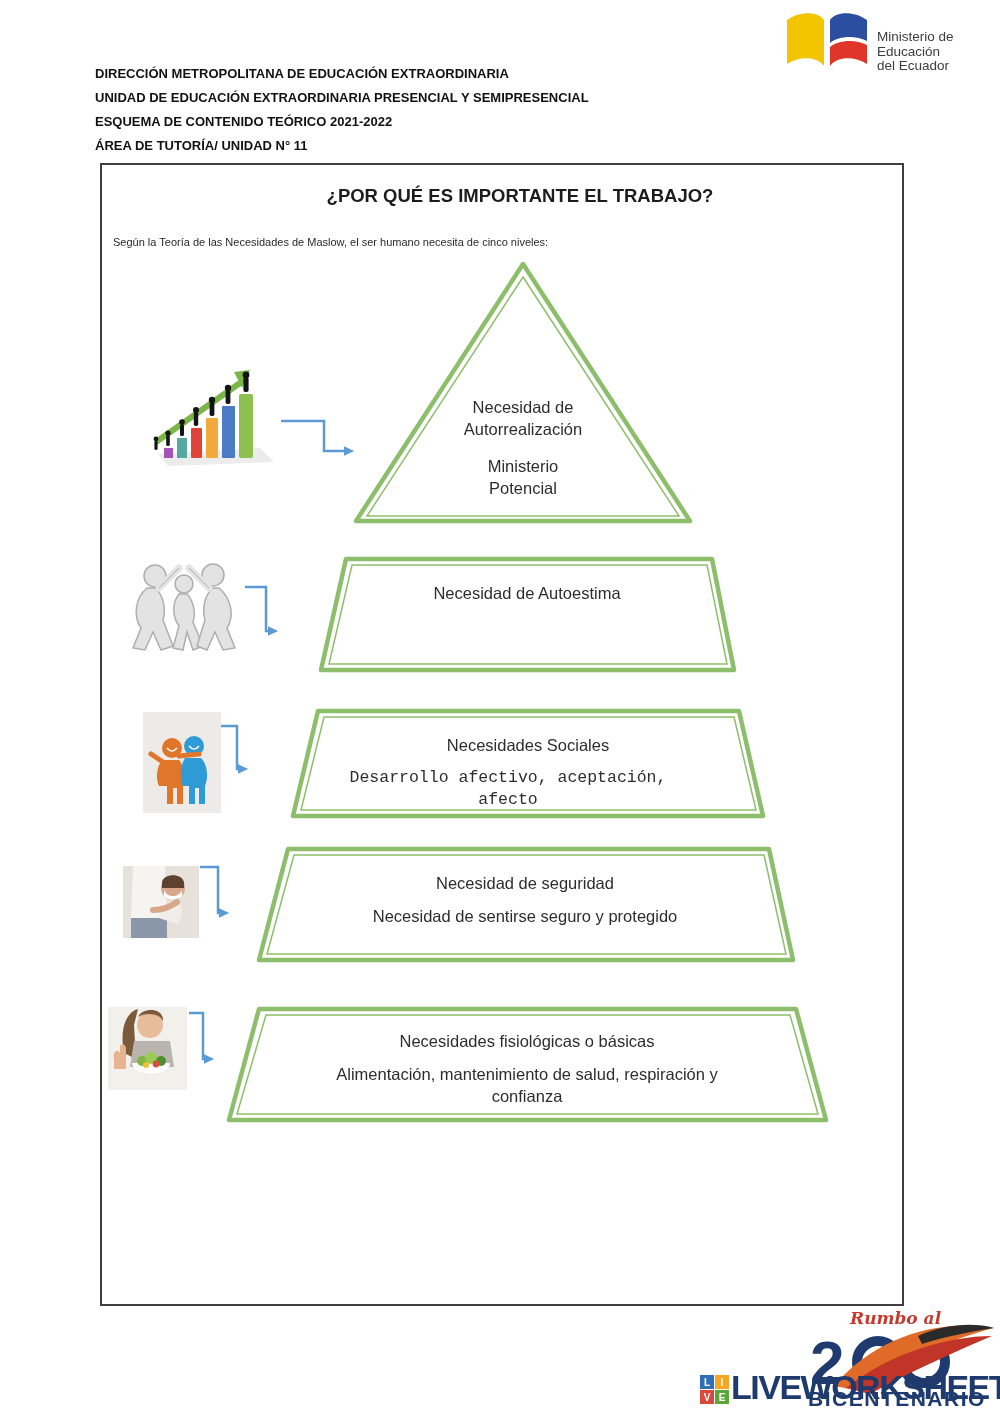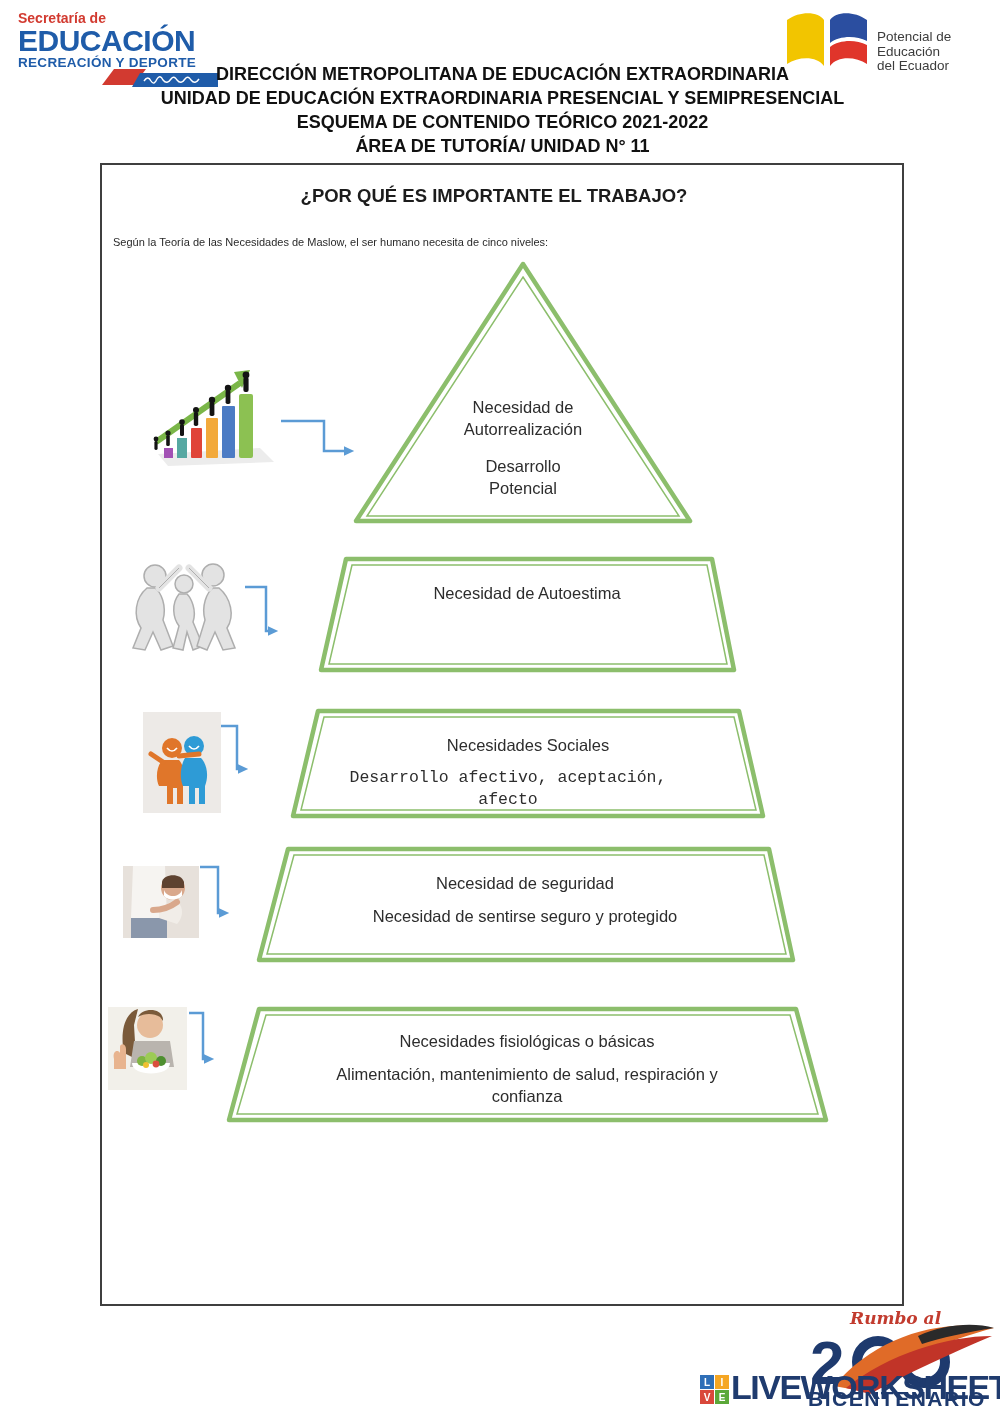--- a/index.html
+++ b/index.html
@@ -9,27 +9,27 @@
   
   .sed-logo { position:absolute; left:18px; top:10px; width:185px; }
   .sed-l1 { color:#d23a30; font-weight:bold; font-size:14px; }
   .sed-l2 { color:#1f5ca9; font-weight:800; font-size:30px; line-height:29px; letter-spacing:-0.5px; }
   .sed-l3 { color:#1f5ca9; font-weight:800; font-size:13.5px; letter-spacing:0.3px; }
   .sed-banner { position:absolute; left:70px; top:57px; width:130px; height:22px; }
 
   .min-logo { position:absolute; left:783px; top:10px; }
   .min-text { position:absolute; left:94px; top:20px; font-size:13.5px; line-height:14.5px; color:#3c3c3c; white-space:nowrap; }
 
-  .doc-titles { position:absolute; left:95px; top:62px; width:815px; text-align:center;
-                font-weight:bold; font-size:18px; line-height:24px; color:#111; }
+  .doc-titles { position:absolute; left:95px; top:62px; width:815px; text-align:left;
+                font-weight:bold; font-size:13px; line-height:24px; color:#111; }
 
   
   .main-box { position:absolute; left:100px; top:163px; width:804px; height:1143px;
               border:2px solid #3f3f3f; background:transparent; }
-  .box-title { position:absolute; left:92px; top:185px; width:804px; text-align:center;
+  .box-title { position:absolute; left:118px; top:185px; width:804px; text-align:center;
                font-weight:bold; font-size:18.5px; color:#1c1c1c; }
   .intro { position:absolute; left:113px; top:236px; width:760px; font-size:11px; color:#2a2a2a; }
 
   .diagram { position:absolute; left:0; top:0; pointer-events:none; }
 
   .lvl { position:absolute; text-align:center; font-size:16.5px; line-height:22px; color:#2d2d2d; }
 
   .illus { position:absolute; }
 
   
@@ -38,41 +38,29 @@
   .live-grid { display:grid; grid-template-columns:14px 14px; grid-template-rows:14px 14px; gap:1px; margin-top:6px; }
   .live-tile { display:flex; align-items:center; justify-content:center; color:#fff; font-weight:800; font-size:10px; }
   .t-l { background:#2f6fb7; } .t-i { background:#f5a623; } .t-v { background:#d9483b; } .t-e { background:#5ba839; }
   .brand-text { font-weight:800; font-size:34px; letter-spacing:-1.5px; color:#1f3b6e; margin-left:2px; line-height:36px; }
 </style>
 </head>
 <body>
 
 <div class="page">
 
-  <div class="sed-logo">
-    <div class="sed-l1">Secretaría de</div>
-    <div class="sed-l2">EDUCACIÓN</div>
-    <div class="sed-l3">RECREACIÓN Y DEPORTE</div>
-    <div class="sed-banner">
-      <svg width="130" height="22" viewBox="0 0 130 22">
-        <polygon points="26,2 58,2 46,18 14,18" fill="#d23a30"></polygon>
-        <polygon points="52,6 130,6 130,20 44,20" fill="#1f5ca9"></polygon>
-        <path d="M56,14 q4,-6 7,0 q3,5 6,-2 q3,-5 6,1 q4,5 8,-1 q3,-4 6,1 q4,5 8,-1 q3,-4 6,1 q4,5 8,-1" fill="none" stroke="#ffffff" stroke-width="1.4"></path>
-      </svg>
-    </div>
-  </div>
 
   <div class="min-logo">
     <svg width="88" height="64" viewBox="0 0 88 64">
       <path d="M4,10 C18,0 36,2 41,10 L41,56 C34,46 16,46 4,54 Z" fill="#f2c500"></path>
       <path d="M84,10 C70,0 52,2 47,10 L47,33 C56,26 72,25 84,31 Z" fill="#2b4ea0"></path>
       <path d="M84,35 C72,29 56,30 47,37 L47,56 C54,46 72,46 84,54 Z" fill="#e0352b"></path>
     </svg>
     <div class="min-text">
-      <div>Potencial de</div>
+      <div>Ministerio de</div>
       <div>Educación</div>
       <div>del Ecuador</div>
     </div>
   </div>
 
   <div class="doc-titles">
     <div>DIRECCIÓN METROPOLITANA DE EDUCACIÓN EXTRAORDINARIA</div>
     <div>UNIDAD DE EDUCACIÓN EXTRAORDINARIA PRESENCIAL Y SEMIPRESENCIAL</div>
     <div>ESQUEMA DE CONTENIDO TEÓRICO 2021-2022</div>
     <div>ÁREA DE TUTORÍA/ UNIDAD N° 11</div>
@@ -113,21 +101,21 @@
     <g stroke="#5b9bd5" stroke-width="2.5" fill="none">
       <path d="M281,421 H324 V451 H344" marker-end="url(#ah)"></path>
       <path d="M245,587 H266 V631 H268" marker-end="url(#ah)"></path>
       <path d="M218,726 H237 V769 H238" marker-end="url(#ah)"></path>
       <path d="M200,867 H218 V913 H219" marker-end="url(#ah)"></path>
       <path d="M189,1013 H203 V1059 H204" marker-end="url(#ah)"></path>
     </g>
   </svg>
 
   <div class="lvl" style="left:418px; top:396px; width:210px;">Necesidad de Autorrealización</div>
-  <div class="lvl" style="left:458px; top:455px; width:130px;">Desarrollo Potencial</div>
+  <div class="lvl" style="left:458px; top:455px; width:130px;">Ministerio Potencial</div>
 
   <div class="lvl" style="left:377px; top:582px; width:300px;">Necesidad de Autoestima</div>
 
   <div class="lvl" style="left:378px; top:734px; width:300px;">Necesidades Sociales</div>
   <div class="lvl" style="left:333px; top:767px; width:350px;font-family:Liberation Mono, monospace;">Desarrollo afectivo, aceptación, afecto</div>
 
   <div class="lvl" style="left:375px; top:872px; width:300px;">Necesidad de seguridad</div>
   <div class="lvl" style="left:345px; top:905px; width:360px;">Necesidad de sentirse seguro y protegido</div>
 
   <div class="lvl" style="left:377px; top:1030px; width:300px;">Necesidades fisiológicas o básicas</div>

